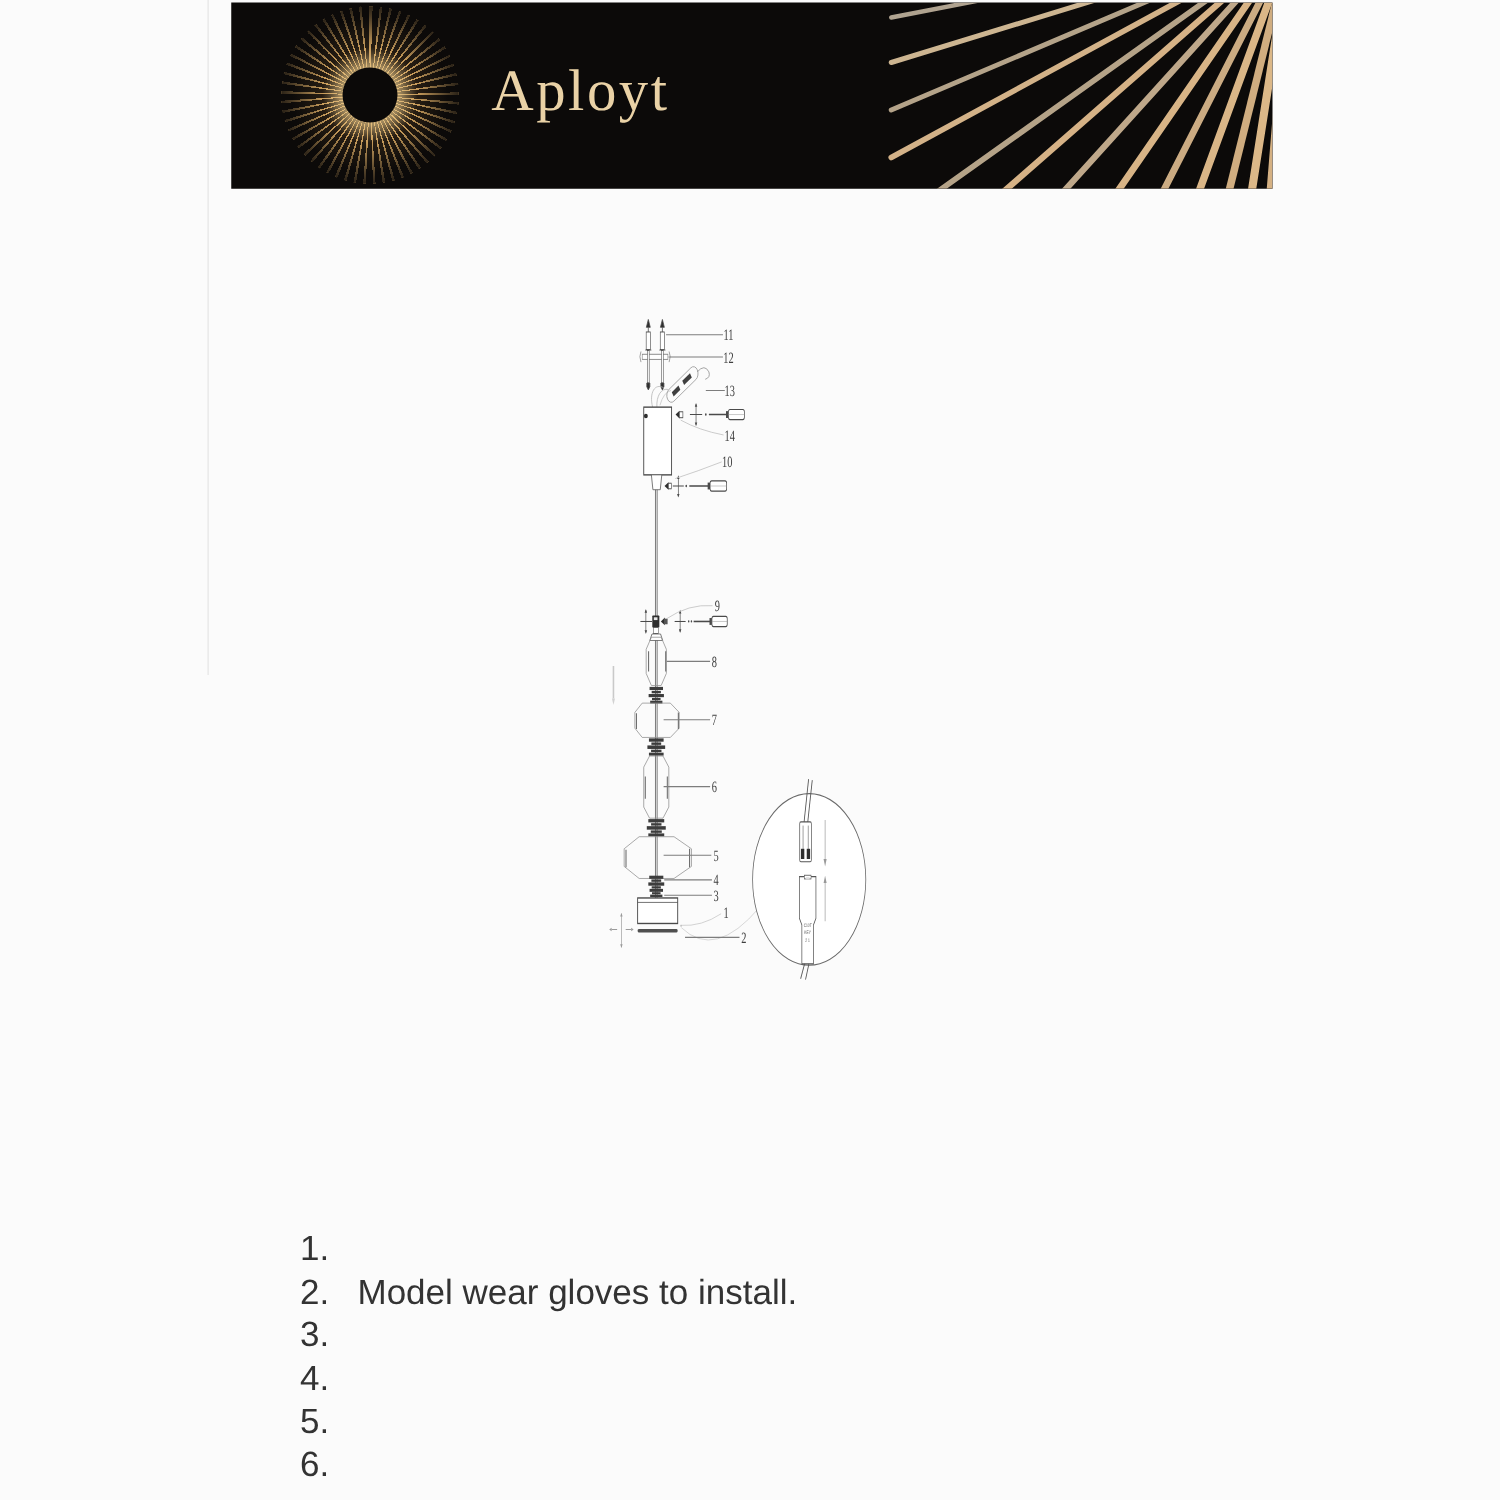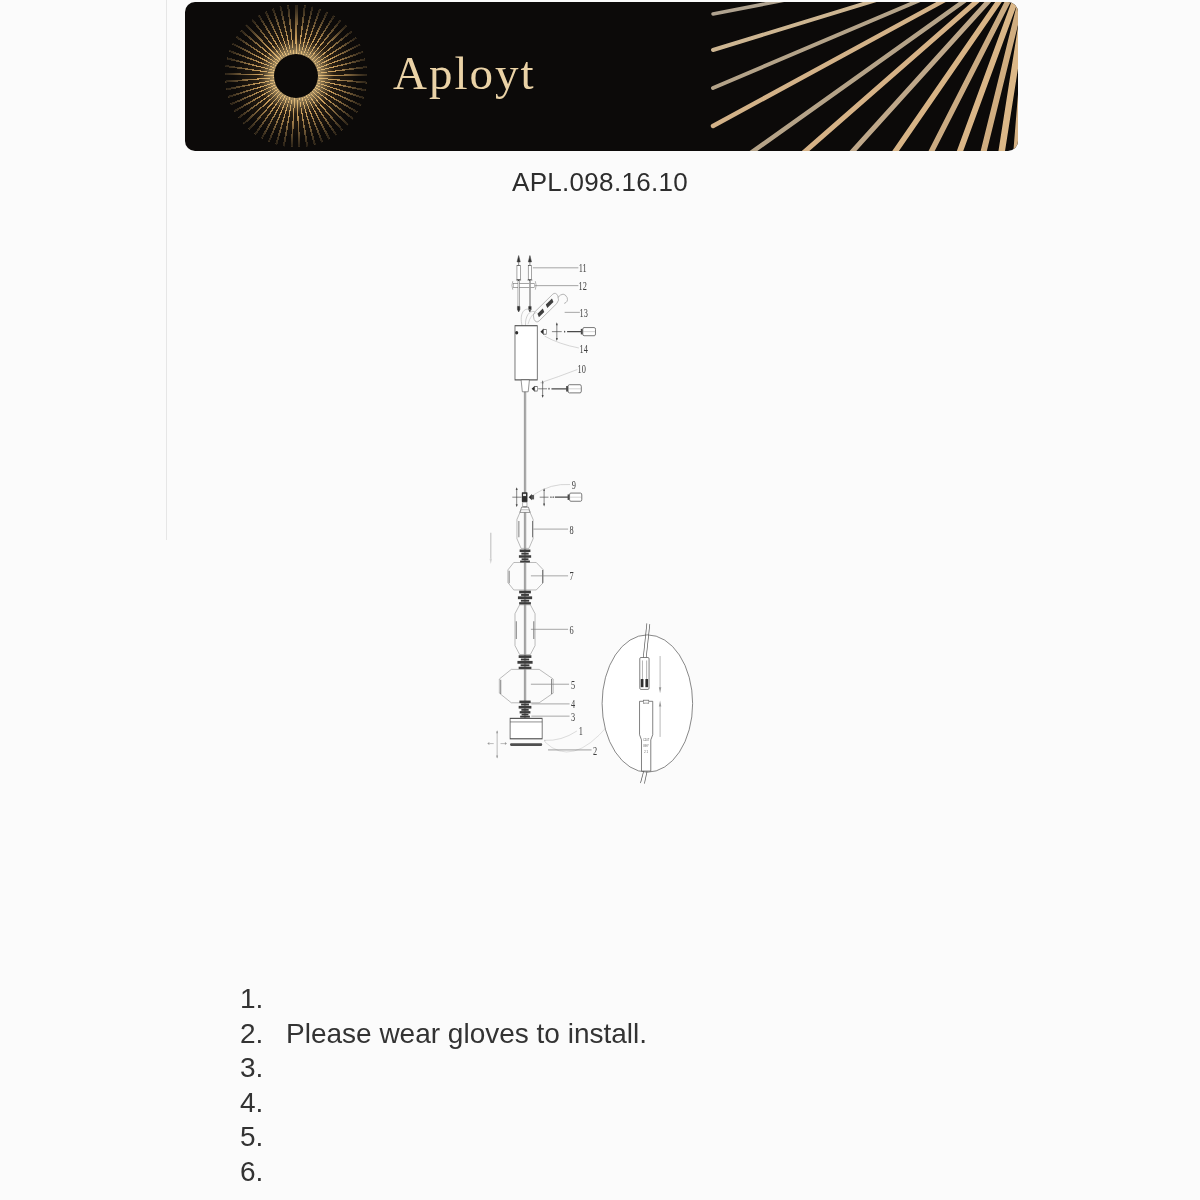--- a/index.html
+++ b/index.html
@@ -2,21 +2,21 @@
 <html><head>
 <meta charset="utf-8">
 <style>
   html,body{margin:0;padding:0;}
   body{
     width:1200px;height:1200px;position:relative;overflow:hidden;
     background:#fbfbfb;font-family:"Liberation Sans",sans-serif;
   }
   .scan-edge{position:absolute;left:166px;top:0;width:1px;height:540px;background:#e6e6e6;}
   
-  .banner{position:absolute;left:185px;top:2px;width:833px;height:149px;background:#0c0a09;overflow:hidden;border-radius:10px;}
+  .banner{position:absolute;left:185px;top:2px;width:833px;height:149px;background:#0c0a09;overflow:hidden;}
   .sunburst{position:absolute;left:40px;top:3px;width:142px;height:142px;}
   .sunburst .rays{position:absolute;inset:0;border-radius:50%;
     background:repeating-conic-gradient(#c89e5e 0deg 1.7deg, rgba(12,10,9,0) 1.7deg 6.3deg);}
   .sunburst .glow{position:absolute;inset:0;border-radius:50%;
     background:radial-gradient(circle, rgba(255,238,200,0.9) 0 10%, rgba(243,206,140,0.55) 22%,
       rgba(190,140,75,0.15) 38%, rgba(12,10,9,0.65) 62%, #0c0a09 78%);}
   .sunburst .core{position:absolute;left:49px;top:49px;width:44px;height:44px;border-radius:50%;
     background:#0b0908;box-shadow:0 0 12px 3px rgba(240,205,140,0.55);}
   .brand-text{position:absolute;left:208px;top:44px;font-family:"Liberation Serif",serif;
     font-size:47px;color:#ead2a6;letter-spacing:2px;font-weight:400;}
@@ -57,21 +57,20 @@
       <line x1="335" y1="-50" x2="228" y2="160" stroke="#cbab82" stroke-width="5.5"></line>
       <line x1="335" y1="-50" x2="258" y2="160" stroke="#dab687" stroke-width="6"></line>
       <line x1="335" y1="-50" x2="283" y2="160" stroke="#d0ad80" stroke-width="6"></line>
       <line x1="335" y1="-50" x2="302" y2="160" stroke="#dcb888" stroke-width="6.5"></line>
       <line x1="335" y1="-50" x2="318" y2="160" stroke="#d5b183" stroke-width="7"></line>
     </g>
   </svg>
 </div>
 
 <div class="title">
-  <div>APL.098.16.10</div>
 </div>
 
 <svg class="diagram" width="460" height="720" viewBox="480 250 940 970" preserveAspectRatio="none">
   <svg x="480" y="250" width="460" height="720" viewBox="480 250 460 720">
 
   <g stroke="#555" stroke-width="1">
     <line x1="570.7" y1="440" x2="570.7" y2="882"></line>
     <line x1="573.4" y1="440" x2="573.4" y2="882"></line>
   </g>
 
@@ -331,21 +330,21 @@
   </g>
   </svg>
 </svg>
 
 <div class="instructions">
   <div class="row">
     <span class="num">1.</span>
   </div>
   <div class="row">
     <span class="num">2.</span>
-    <span class="txt">Please wear gloves to install.</span>
+    <span class="txt">Model wear gloves to install.</span>
   </div>
   <div class="row">
     <span class="num">3.</span>
   </div>
   <div class="row">
     <span class="num">4.</span>
   </div>
   <div class="row">
     <span class="num">5.</span>
   </div>

